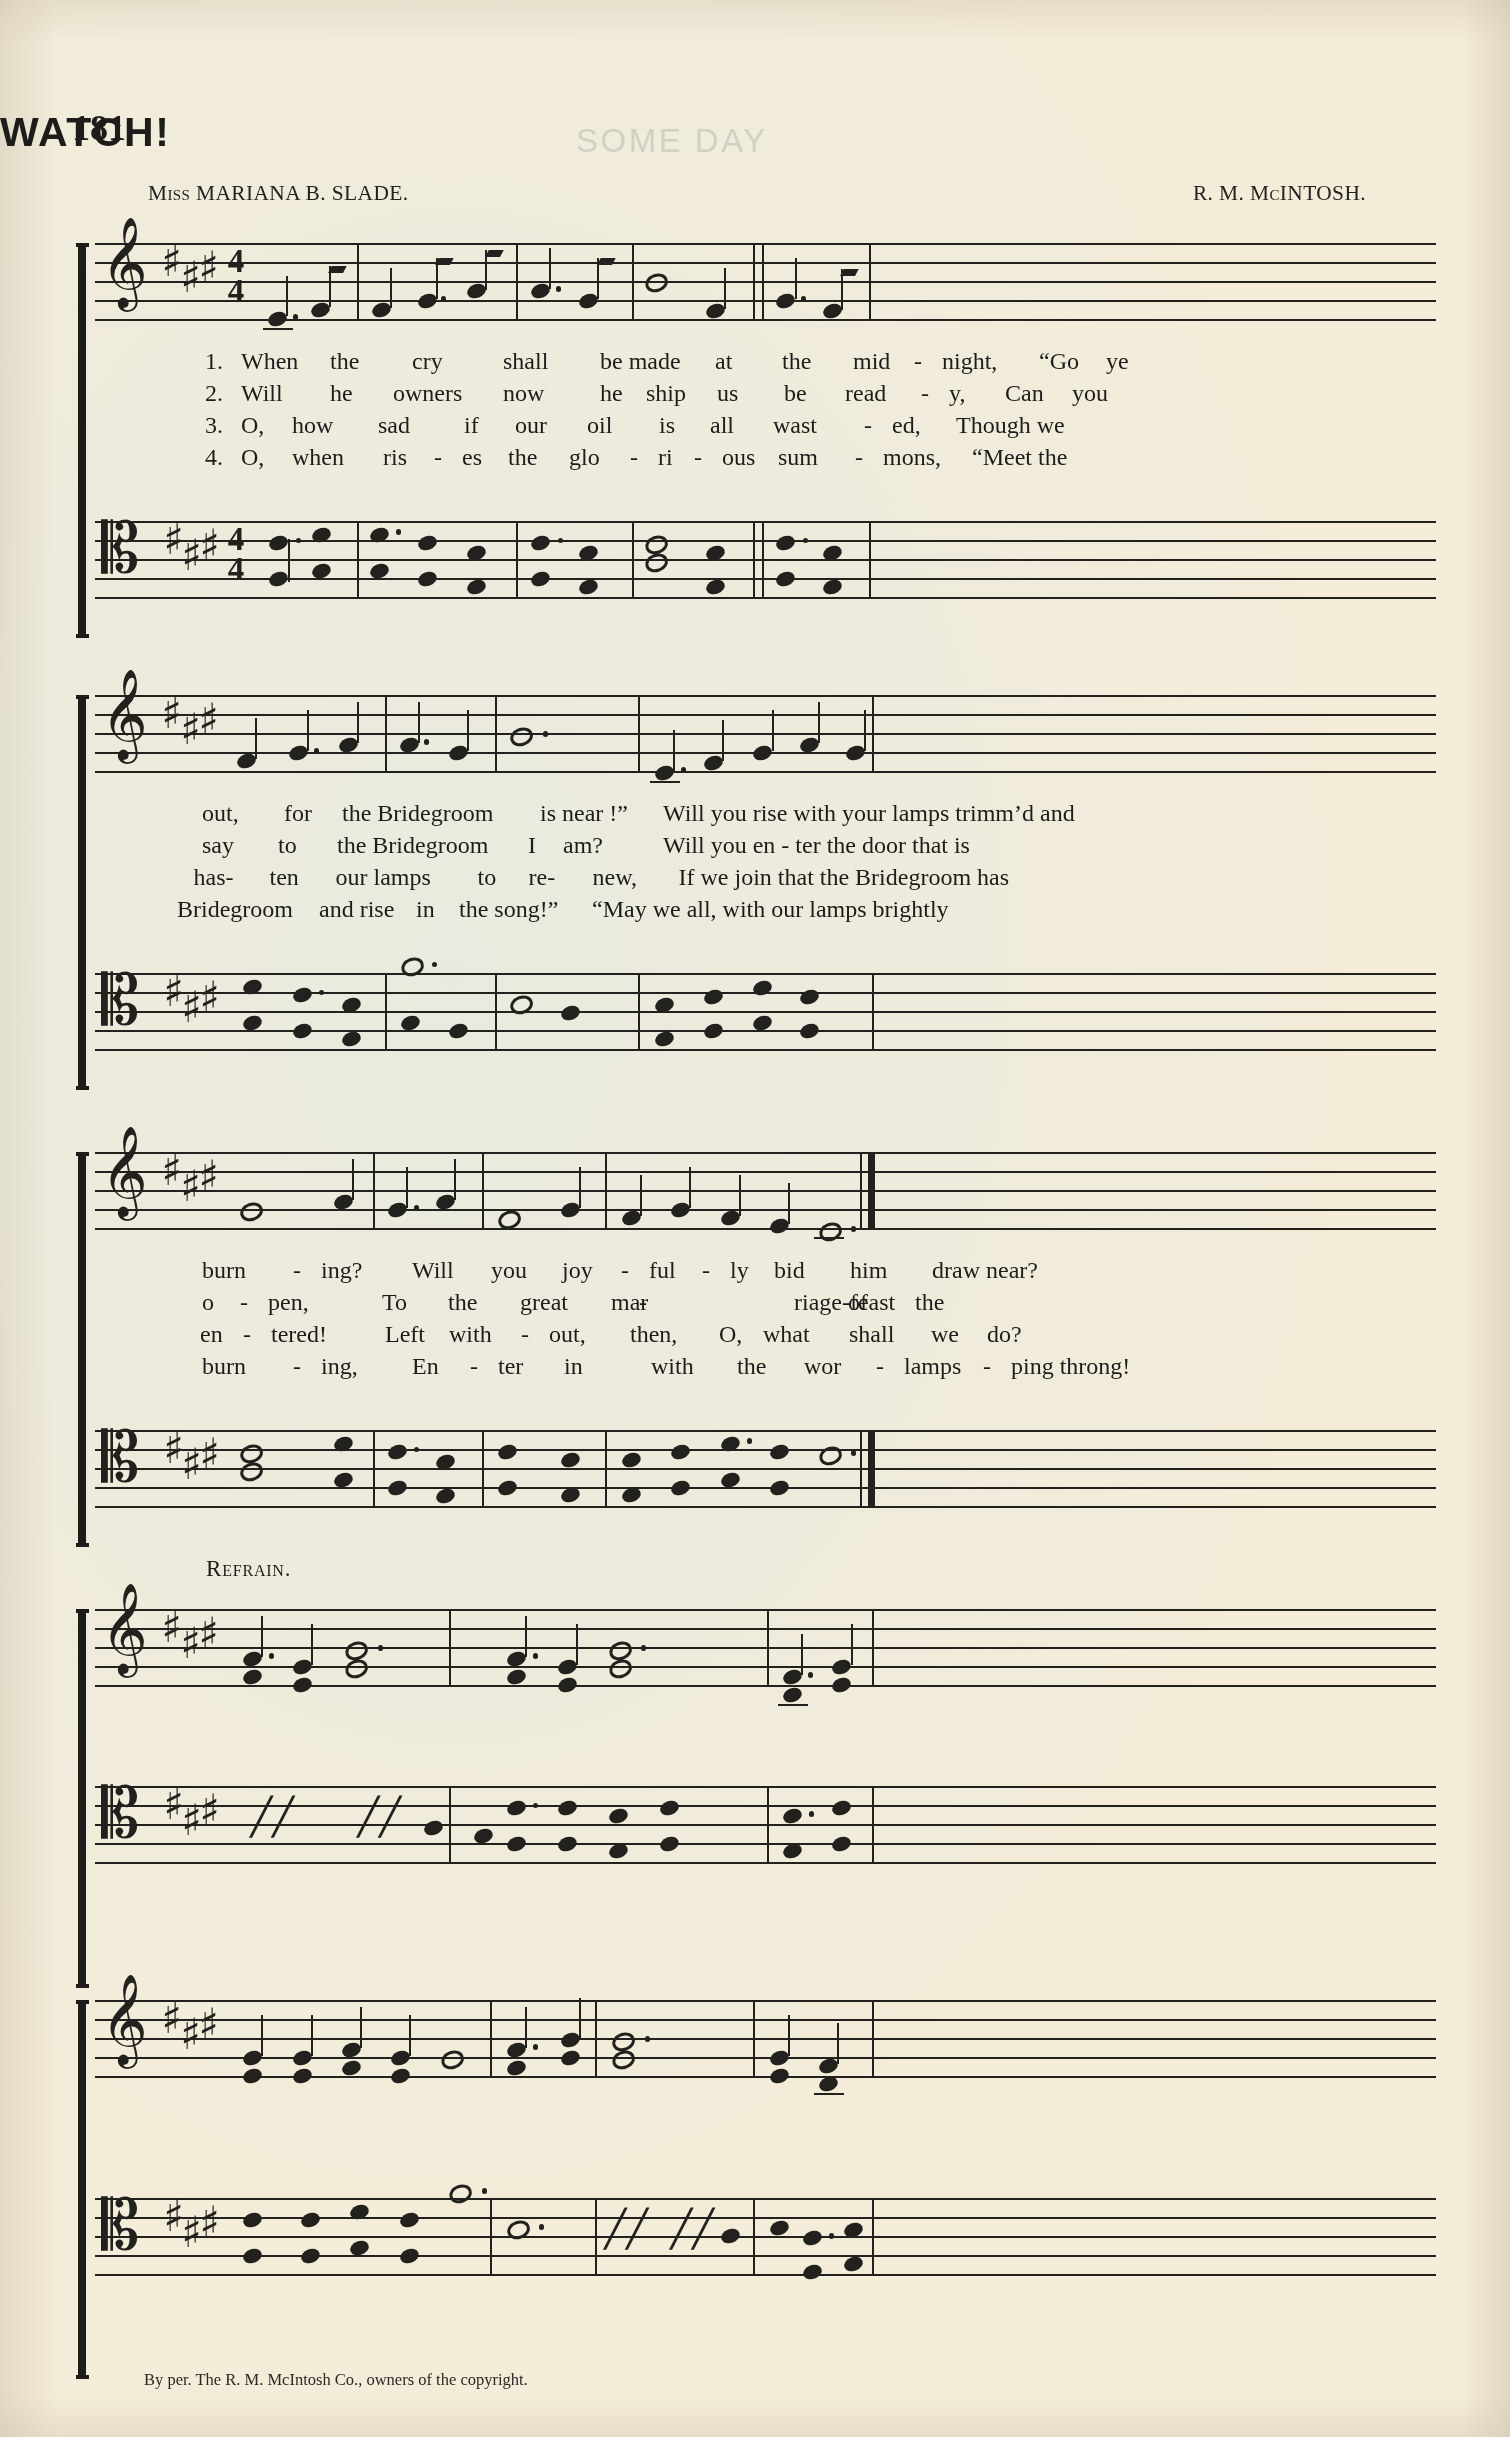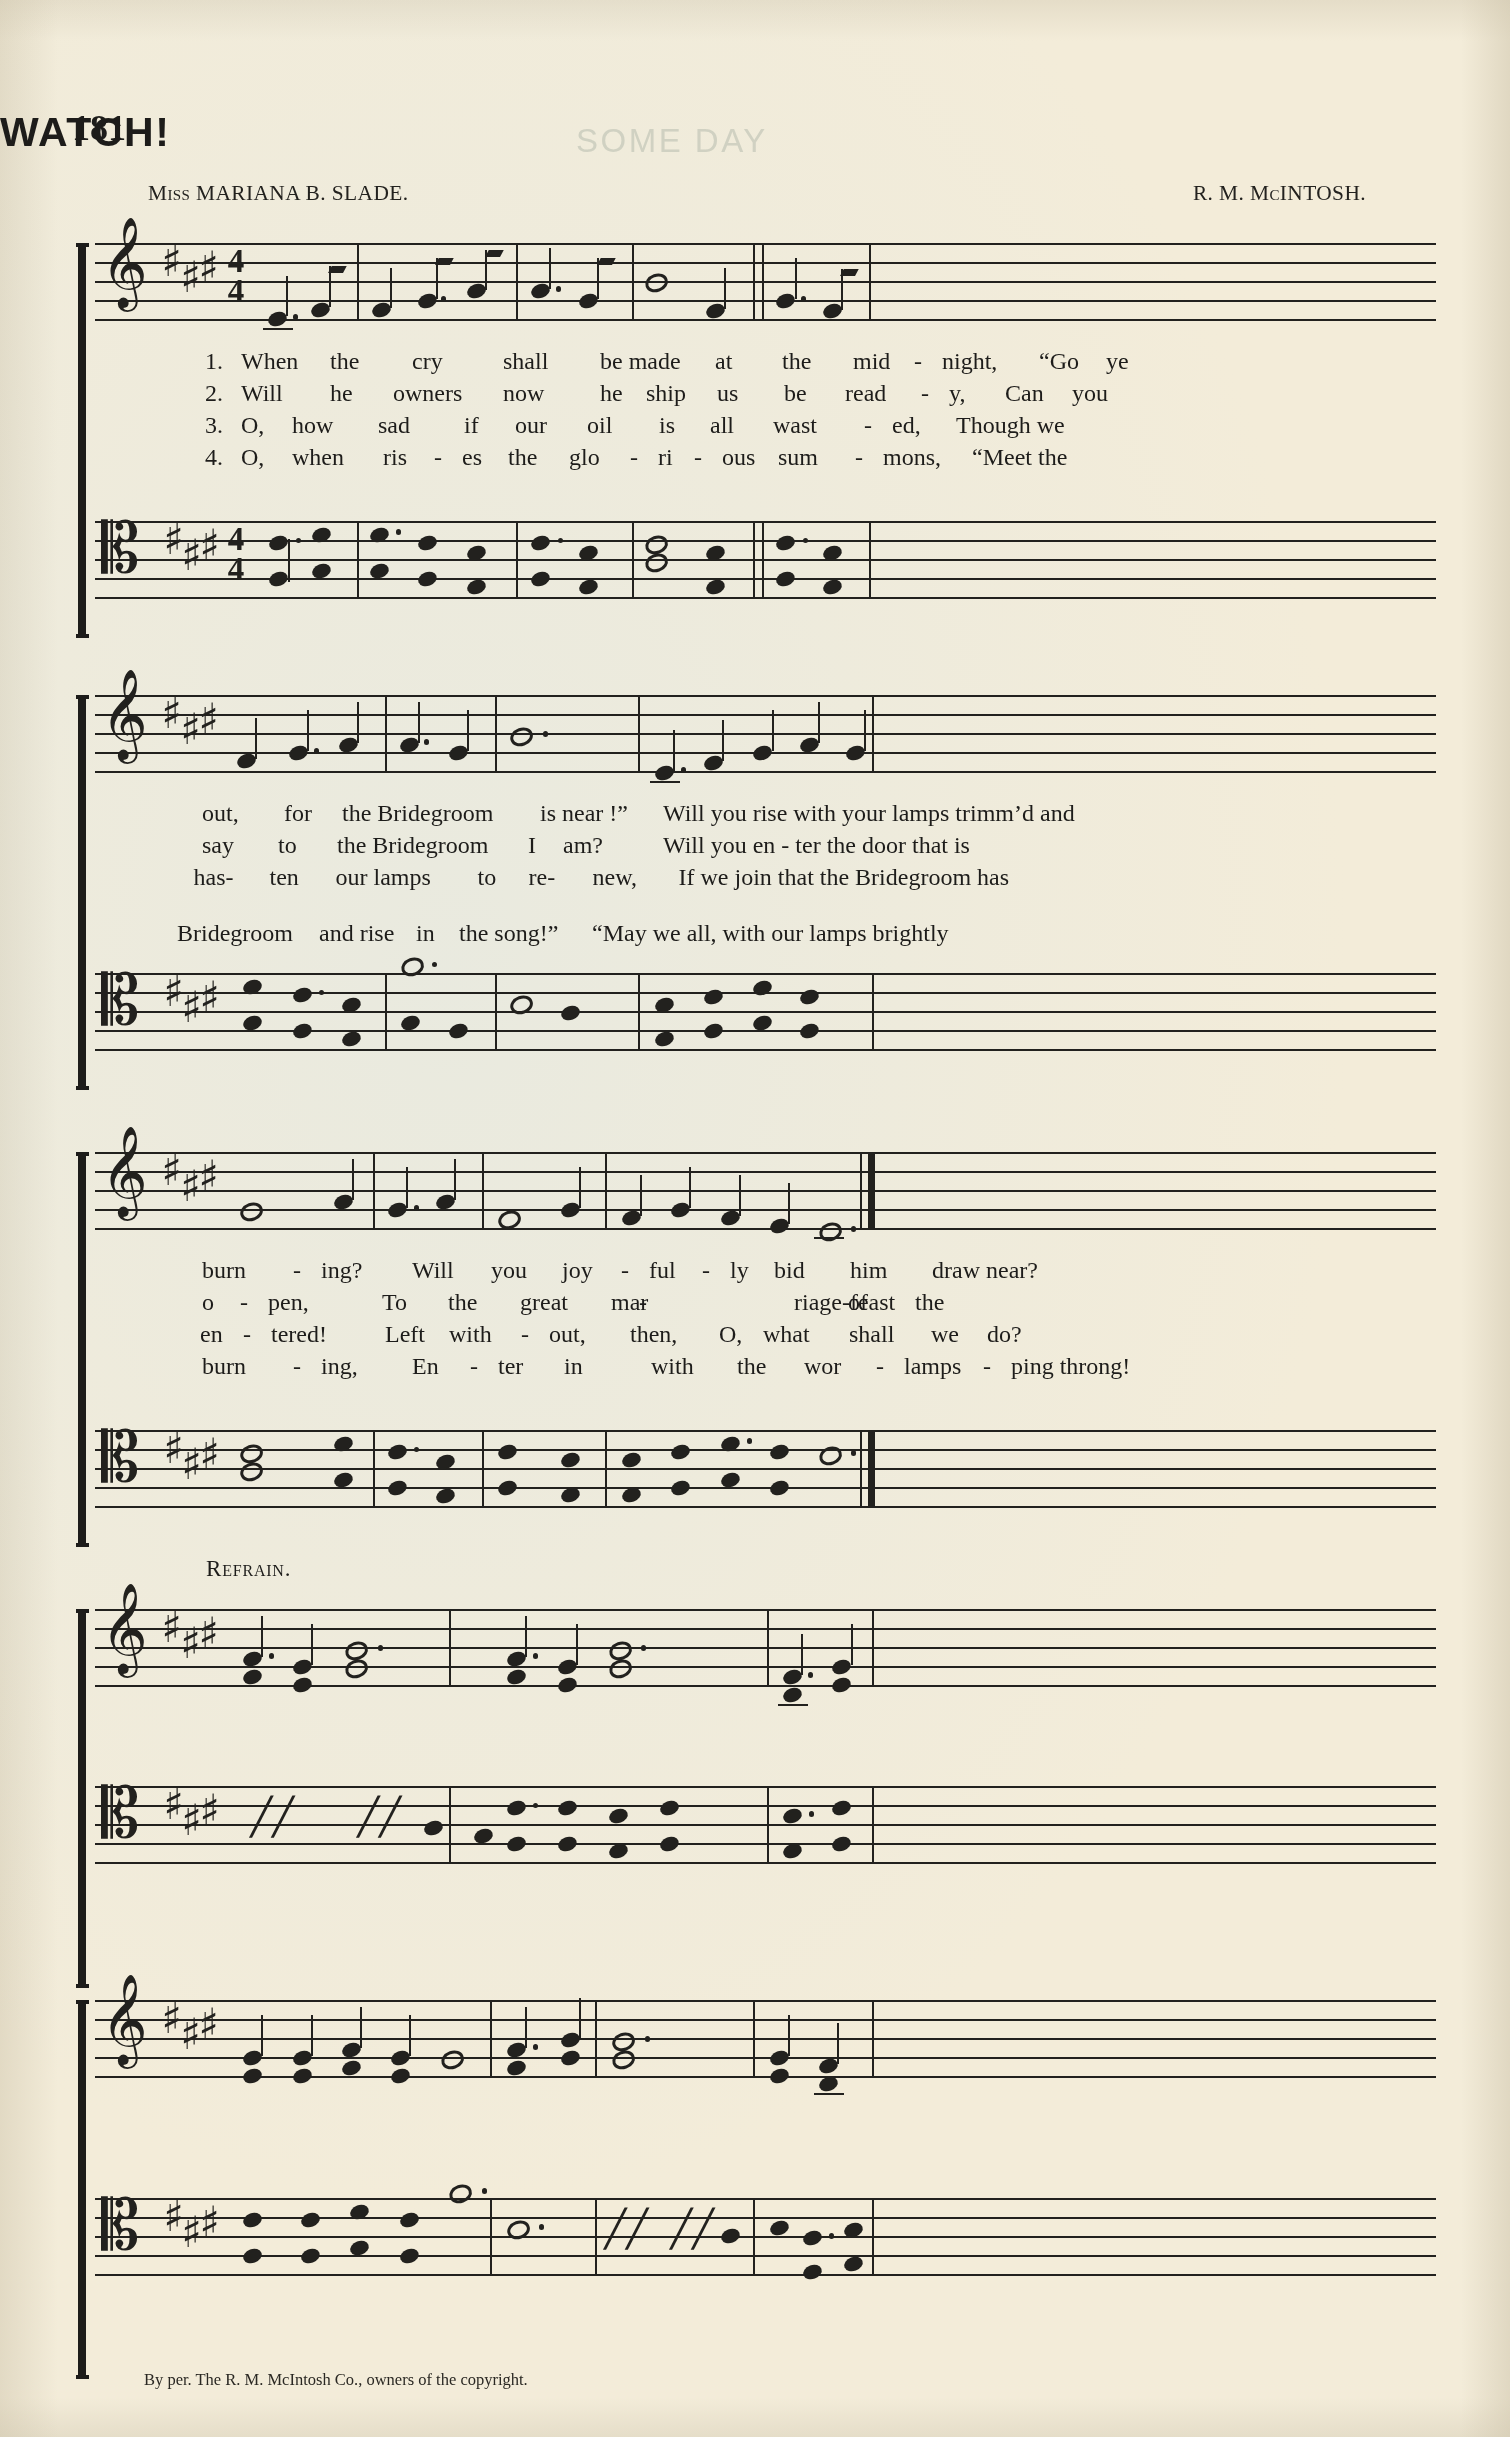--- a/index.html
+++ b/index.html
@@ -533,21 +533,21 @@
         <div class="lyric-line">
           <span class="w" style="width:76px; margin-left:16.5px;">has-</span>
           <span class="w" style="width:66px">ten</span>
           <span class="w" style="width:142px">our lamps</span>
           <span class="w" style="width:51px">to</span>
           <span class="w" style="width:64px">re-</span>
           <span class="w" style="width:86px">new,</span>
           <span class="w">If we join that the Bridegroom has</span>
         </div>
         <div class="lyric-line">
-          <span class="w" style="width:142px;margin-top:24px;">Bridegroom</span>
+          <span class="w" style="width:142px;">Bridegroom</span>
           <span class="w" style="width:97px">and rise</span>
           <span class="w" style="width:43px">in</span>
           <span class="w" style="width:133px">the song!”</span>
           <span class="w">“May we all, with our lamps brightly</span>
         </div>
       </div>
 
       <div class="stave" style="top:278px;">
         <div class="ln"></div>
           <div class="ln"></div>

